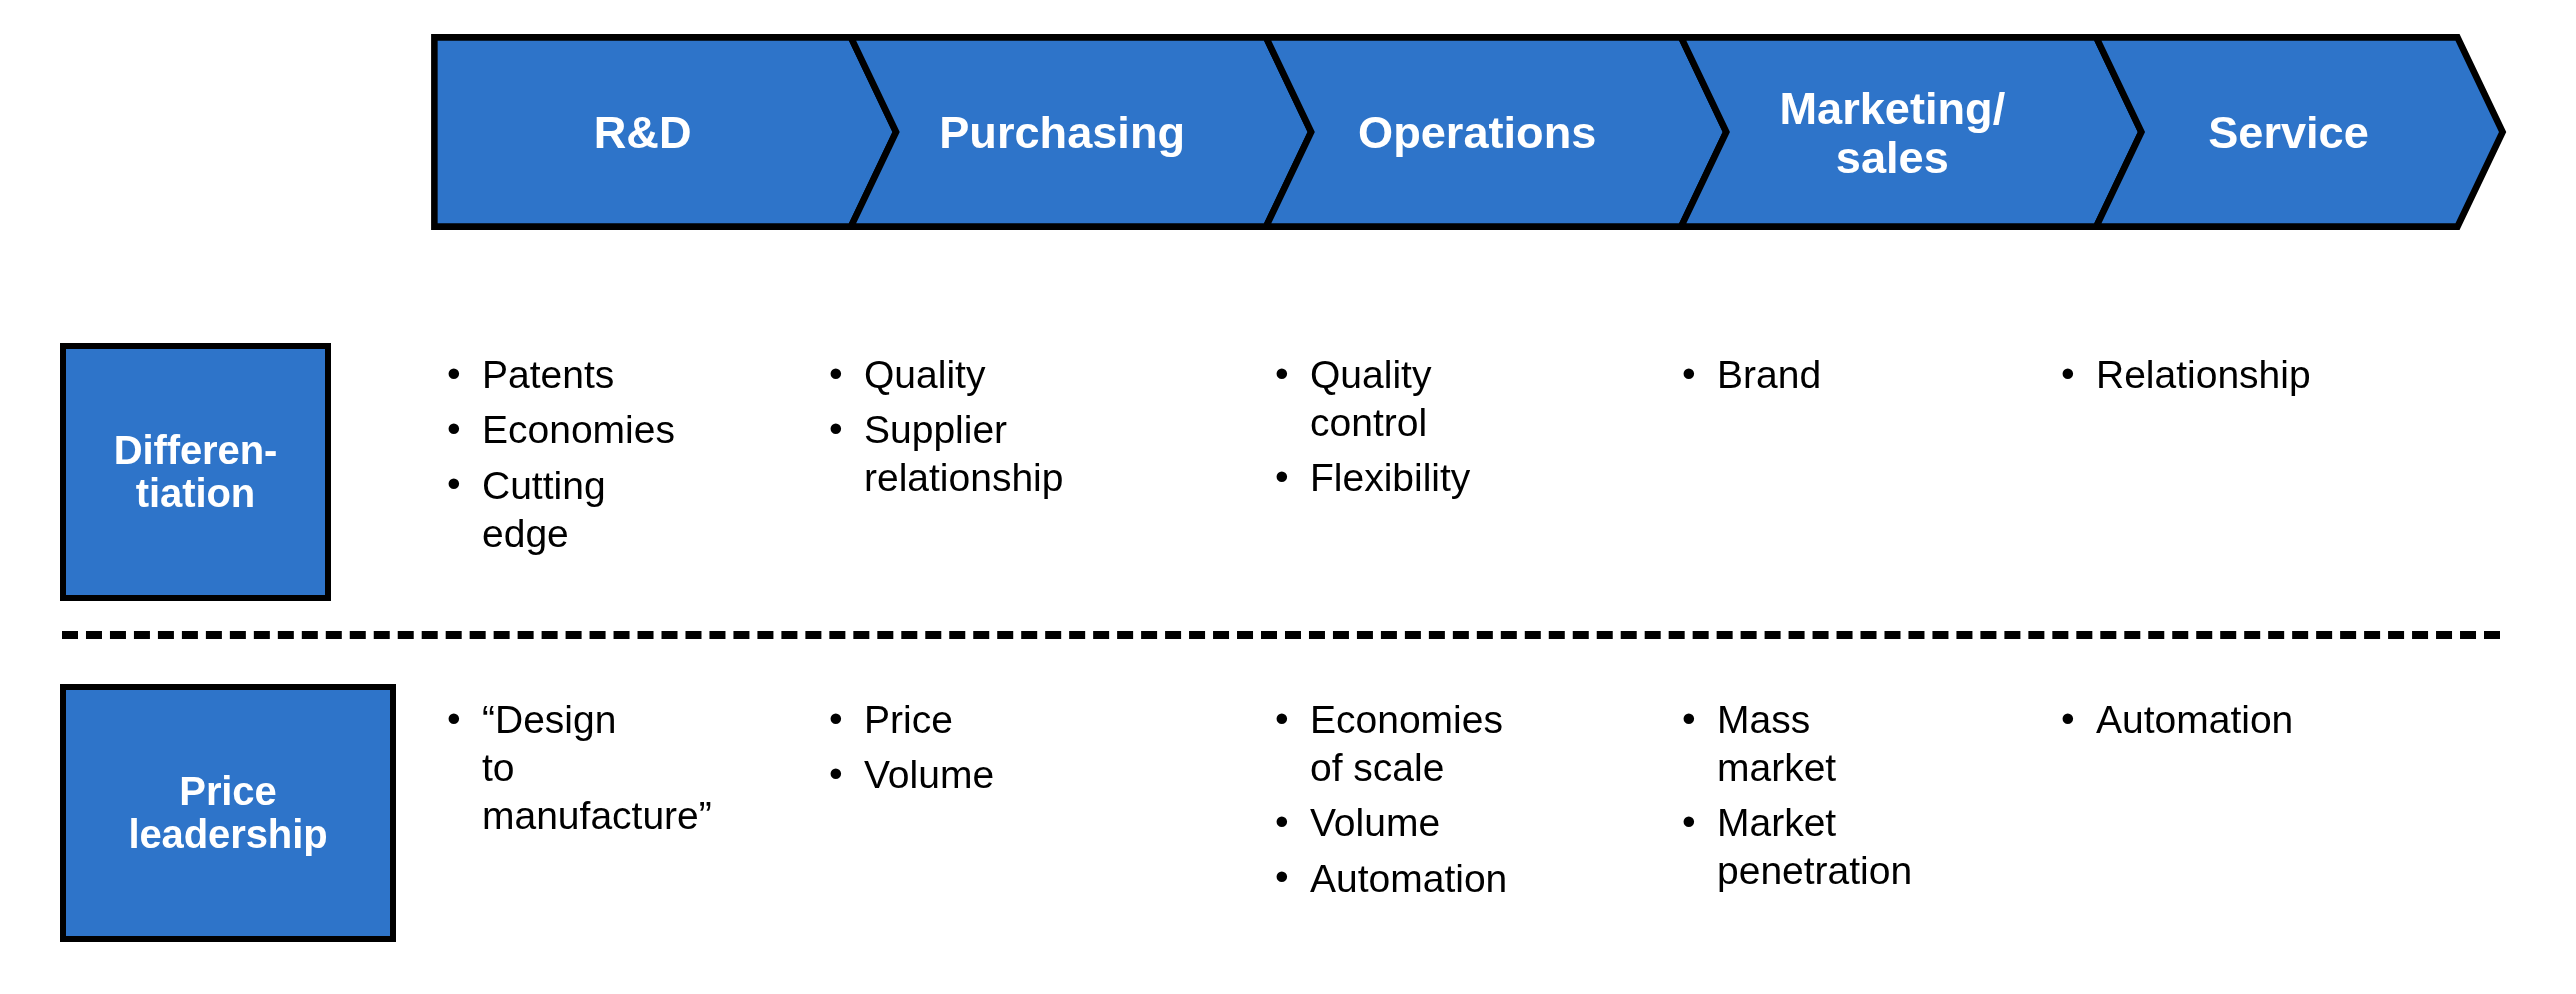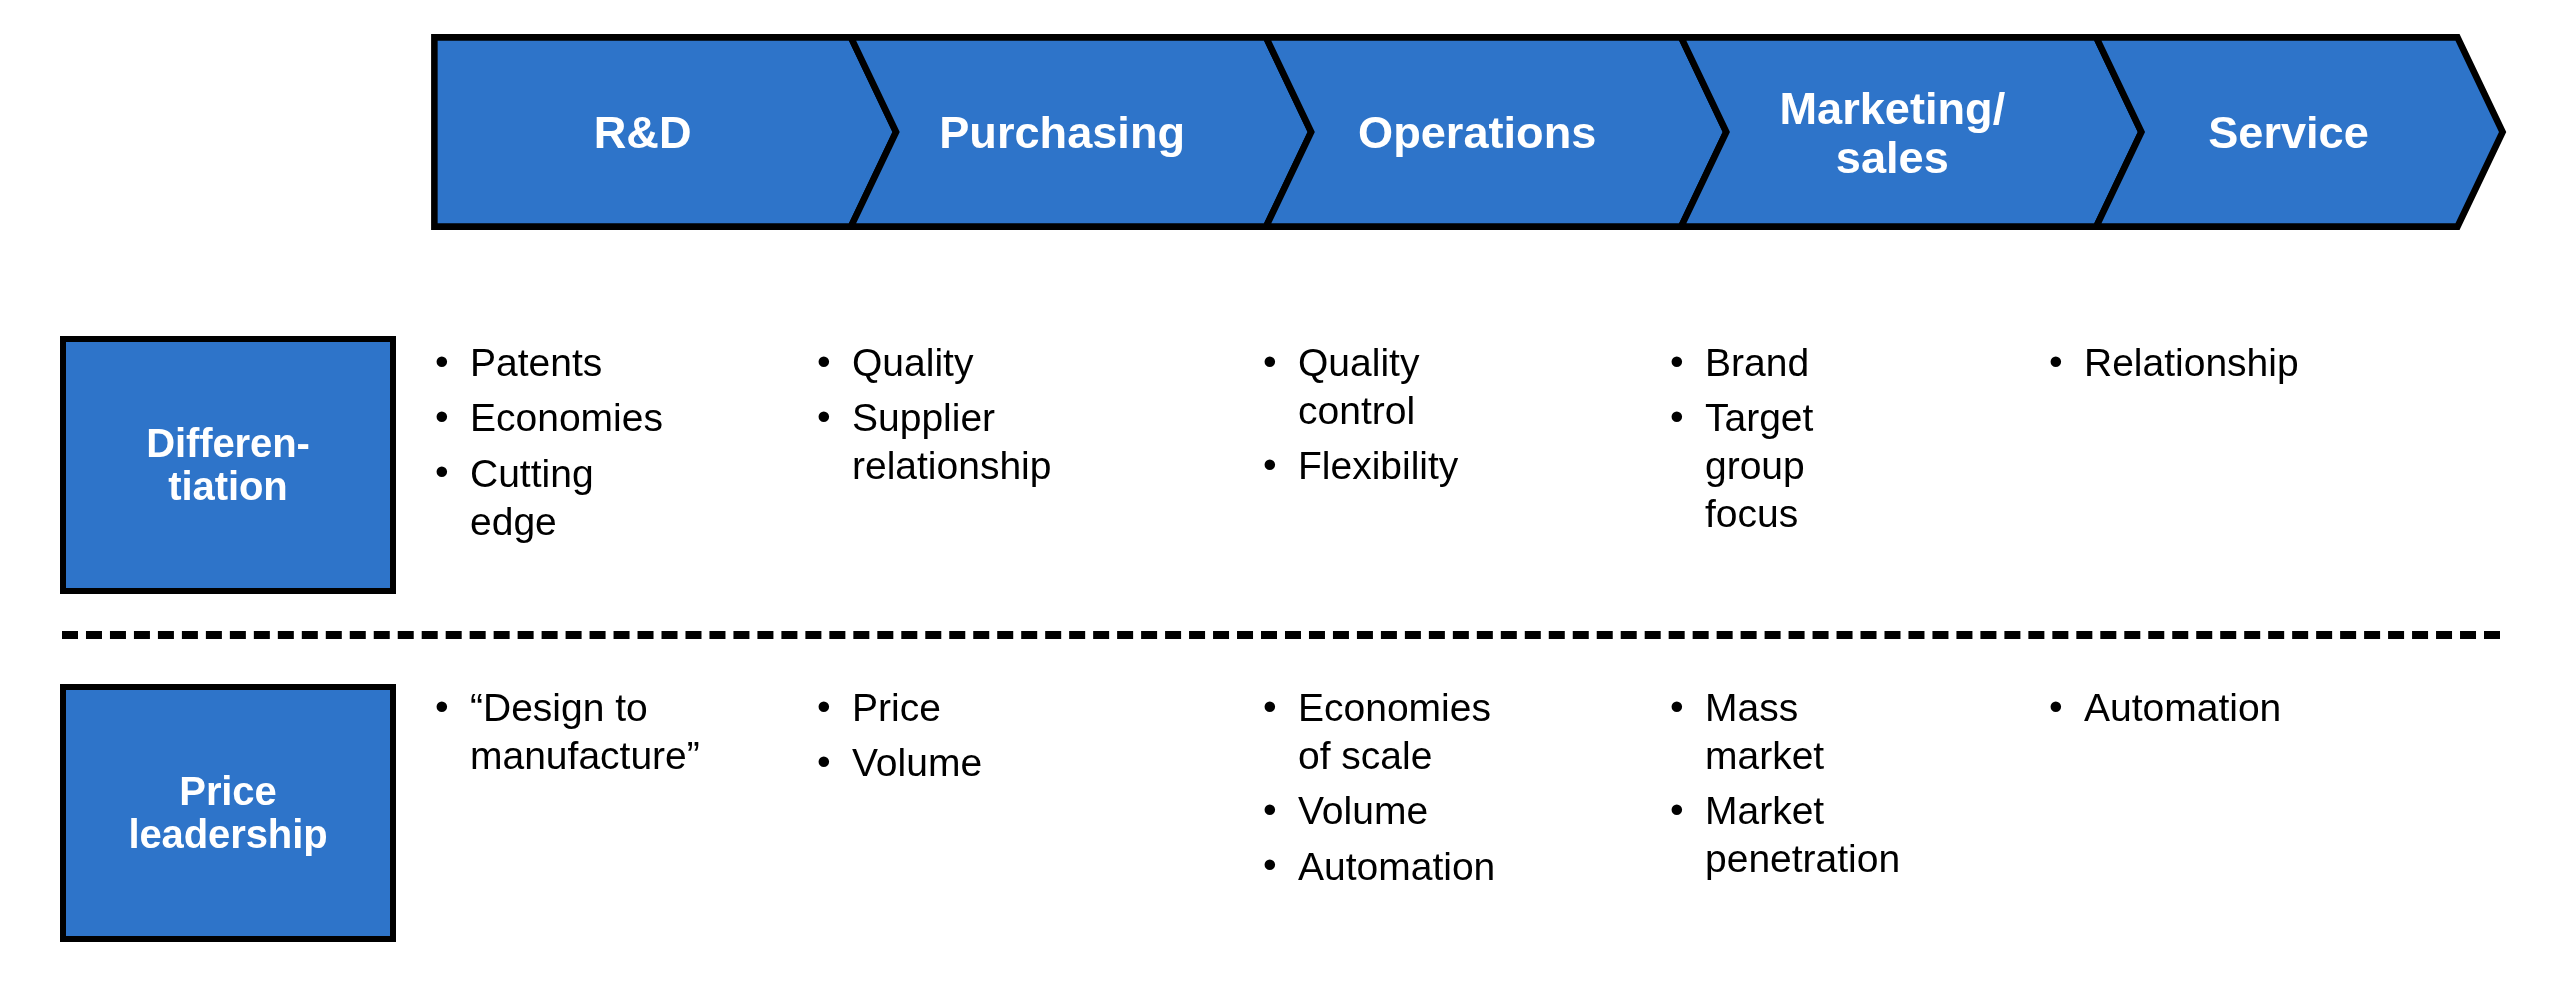--- a/index.html
+++ b/index.html
@@ -53,22 +53,22 @@
     justify-content: center;
     text-align: center;
     color: #FFFFFF;
     font-weight: bold;
     font-size: 40px;
     line-height: 1.08;
     letter-spacing: -0.1px;
   }
   #strategy-box-differentiation {
     left: 60px;
-    top: 336px;
-    width: 336px;
+    top: 343px;
+    width: 271px;
     height: 258px;
     align-items: center;
   }
   #strategy-box-price {
     left: 60px;
     top: 684px;
     width: 336px;
     height: 258px;
   }
   .strategy-box-text {
@@ -85,21 +85,21 @@
     height: 0;
     border-top: 8px dashed #000000;
   }
 
   
   .bullet-column {
     position: absolute;
     box-sizing: border-box;
   }
   .bullet-list {
-    margin: 0;
+    margin: 12px;
     padding: 0;
     list-style: none;
   }
   .bullet-item {
     position: relative;
     padding-left: 38px;
     margin-bottom: 7.3px;
     font-size: 39px;
     line-height: 1.23;
     color: #000000;
@@ -179,21 +179,20 @@
 <div class="bullet-column row-diff col-3">
   <ul class="bullet-list">
     <li class="bullet-item">Quality control</li>
     <li class="bullet-item">Flexibility</li>
   </ul>
 </div>
 
 <div class="bullet-column row-diff col-4">
   <ul class="bullet-list">
     <li class="bullet-item">Brand</li>
-    <li class="bullet-item">Target group focus</li>
   </ul>
 </div>
 
 <div class="bullet-column row-diff col-5">
   <ul class="bullet-list">
     <li class="bullet-item">Relationship</li>
   </ul>
 </div>
 
 <div class="bullet-column row-price col-1">

